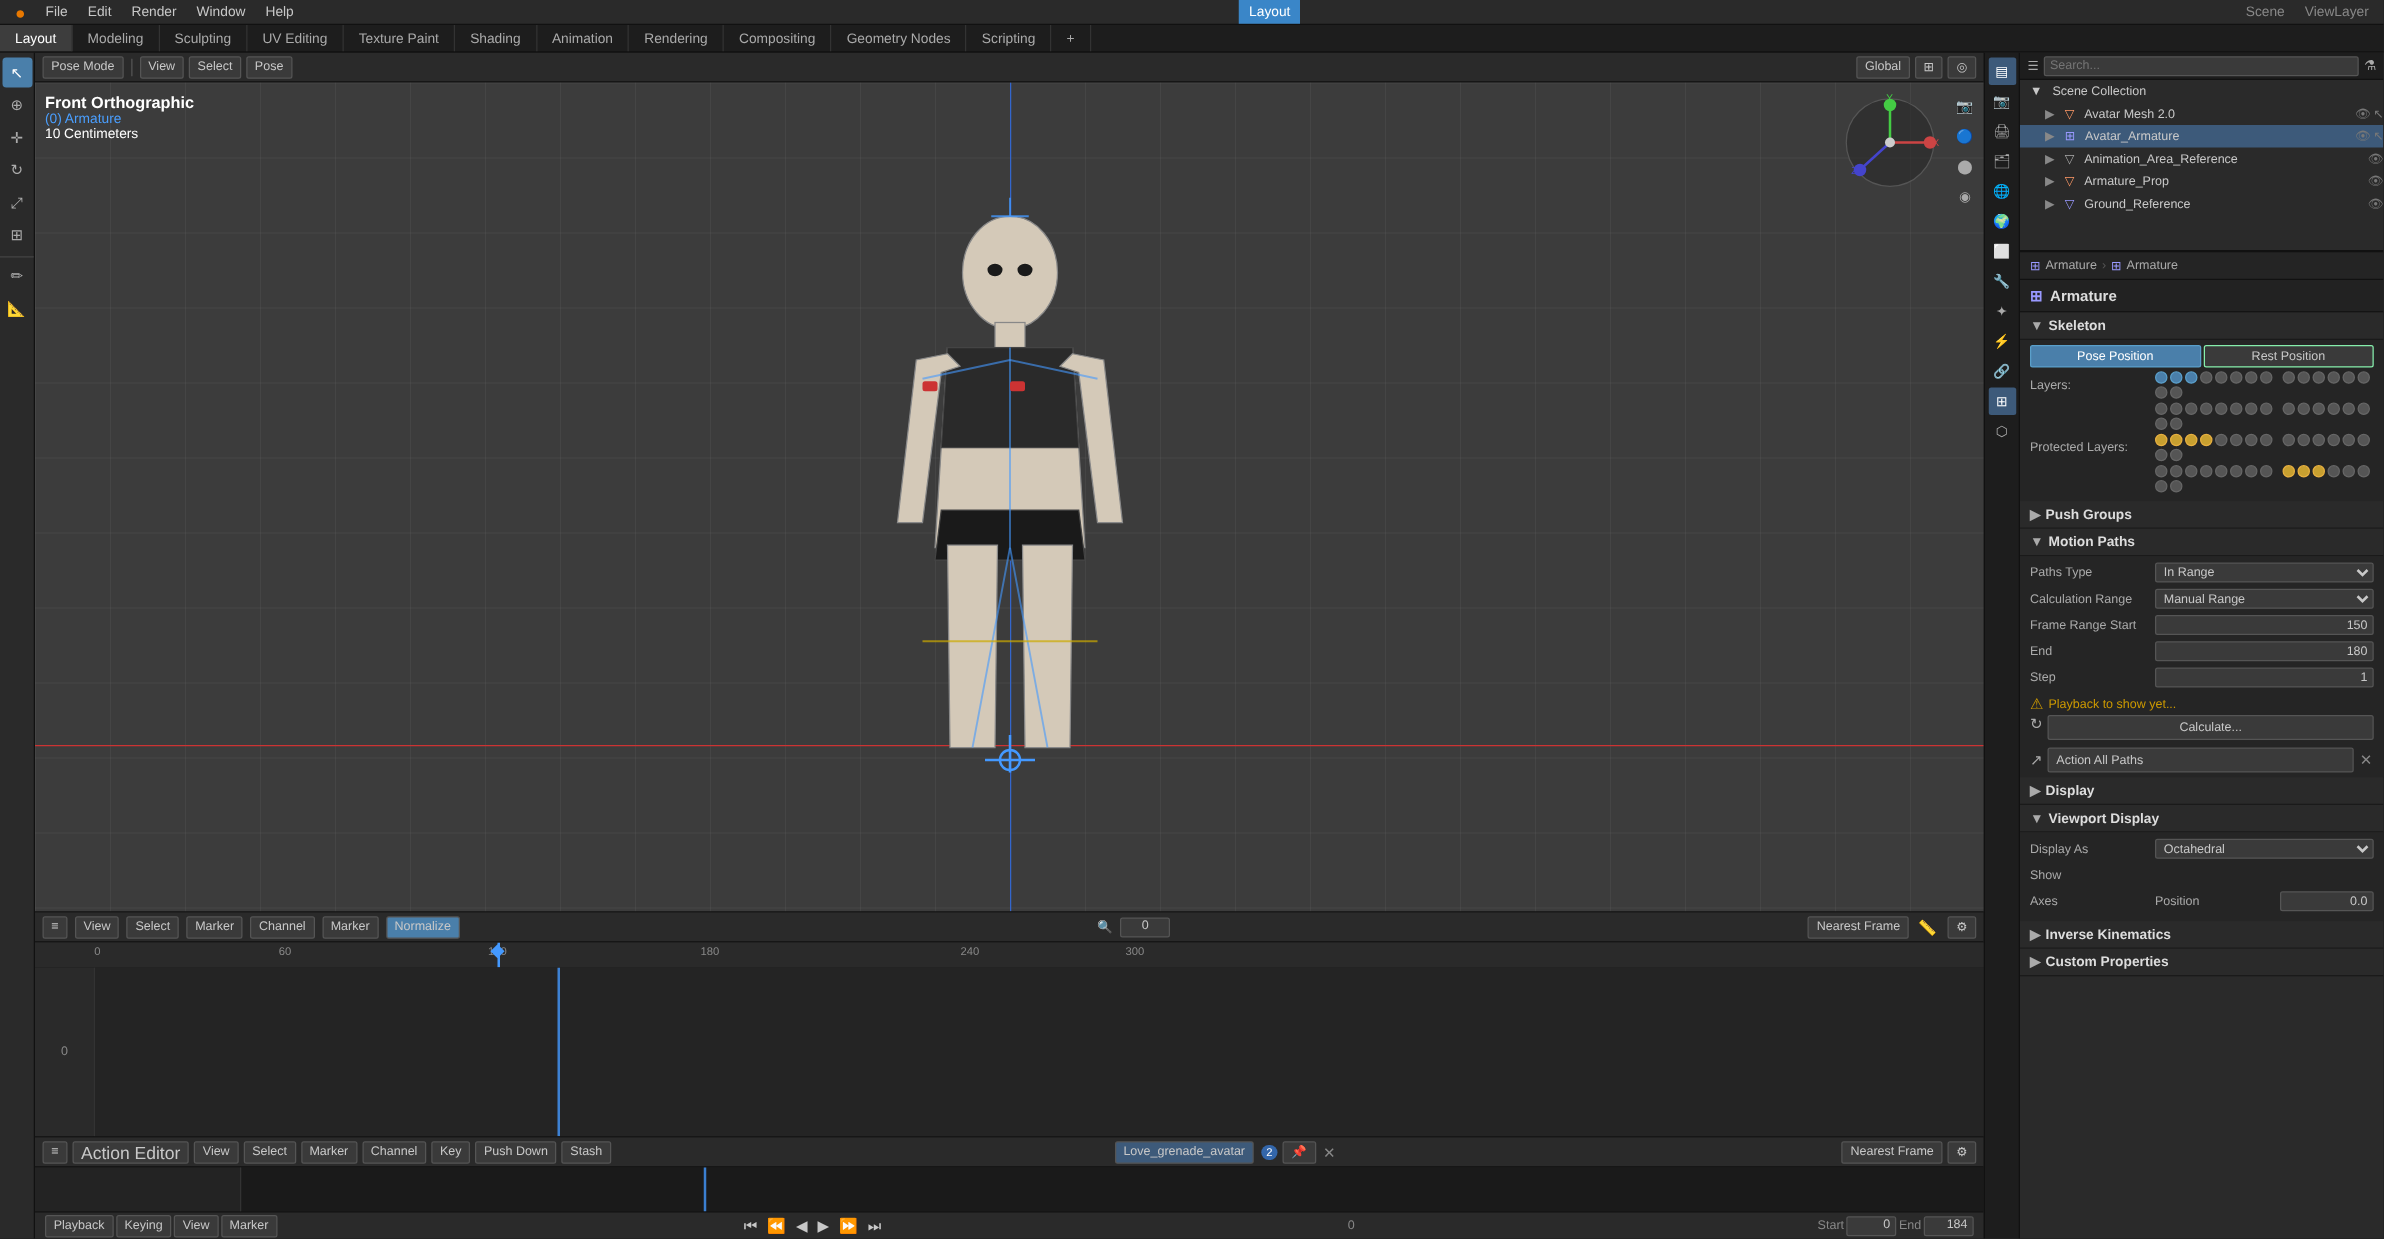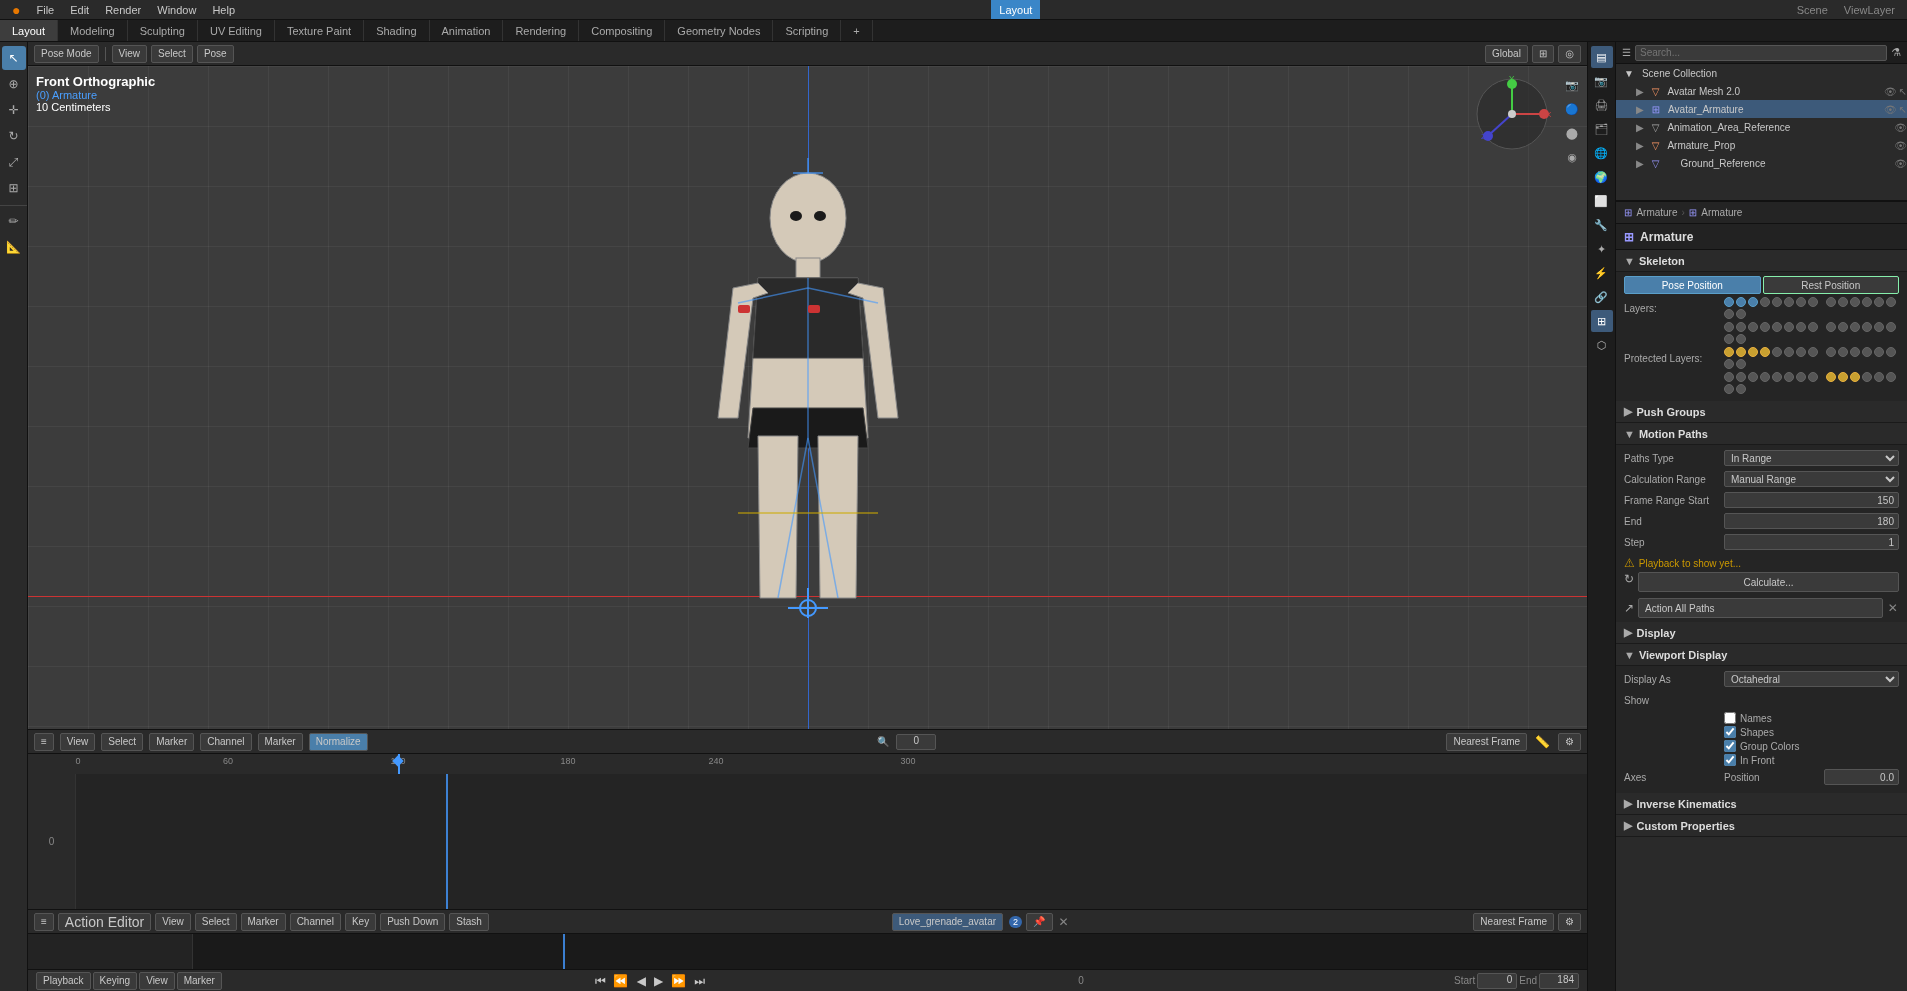--- a/index.html
+++ b/index.html
@@ -777,21 +777,21 @@
         <div class="header-btn">Nearest Frame</div>
         <div style="font-size:12px; color:#aaa; margin:0 2px;">📏</div>
         <div class="header-btn">⚙</div>
       </div>
 
       <div class="timeline-ruler">
         <div class="ruler-label" style="left:50px;">0</div>
         <div class="ruler-label" style="left:200px;">60</div>
         <div class="ruler-label" style="left:370px;">120</div>
         <div class="ruler-label" style="left:540px;">180</div>
-        <div class="ruler-label" style="left:688px;">240</div>
+        <div class="ruler-label" style="left:748px;">240</div>
         <div class="ruler-label" style="left:880px;">300</div>
 
         <div style="position:absolute; top:0; left:370px; width:2px; height:100%; background:#4499ff;"></div>
 
         <div style="position:absolute; top:3px; left:366px; width:8px; height:8px; background:#4499ff; transform:rotate(45deg);"></div>
       </div>
 
       <div class="timeline-content">
 
         <div style="position:absolute; left:0; top:0; bottom:0; width:48px; background:#2a2a2a; border-right:1px solid #333; display:flex; align-items:center; justify-content:center; font-size:10px; color:#888;">
@@ -922,21 +922,21 @@
               <span style="color:#888;">▶</span>
               <span style="color:#ff9966; margin-left:4px;">▽</span>
               <span style="margin-left:4px;">Armature_Prop</span>
               <span class="outliner-icons">
                 <span class="outliner-icon-btn">👁</span>
               </span>
             </div>
             <div class="outliner-item outliner-indent">
               <span style="color:#888;">▶</span>
               <span style="color:#9999ff; margin-left:4px;">▽</span>
-              <span style="margin-left:17px;">Ground_Reference</span>
+              <span style="margin-left:4px;">Ground_Reference</span>
               <span class="outliner-icons">
                 <span class="outliner-icon-btn">👁</span>
               </span>
             </div>
           </div>
         </div>
 
         <div class="properties-panel">
 
           <div class="prop-breadcrumb">
@@ -1138,38 +1138,20 @@
                 <div class="prop-label">Display As</div>
                 <select class="select-input">
                   <option>Octahedral</option>
                 </select>
               </div>
 
               <div class="prop-row">
                 <div class="prop-label">Show</div>
               </div>
 
-              <div style="padding-left:100px;">
-                <div class="checkbox-row">
-                  <input type="checkbox" style="">
-                  <span class="checkbox-label">Names</span>
-                </div>
-                <div class="checkbox-row">
-                  <input type="checkbox" checked="" style="">
-                  <span class="checkbox-label">Shapes</span>
-                </div>
-                <div class="checkbox-row">
-                  <input type="checkbox" checked="" style="">
-                  <span class="checkbox-label">Group Colors</span>
-                </div>
-                <div class="checkbox-row">
-                  <input type="checkbox" checked="" style="">
-                  <span class="checkbox-label">In Front</span>
-                </div>
-              </div>
 
               <div class="prop-row">
                 <div class="prop-label">Axes</div>
                 <div class="prop-label">Position</div>
                 <div class="prop-number">0.0</div>
               </div>
             </div>
           </div>
 
           <div>

